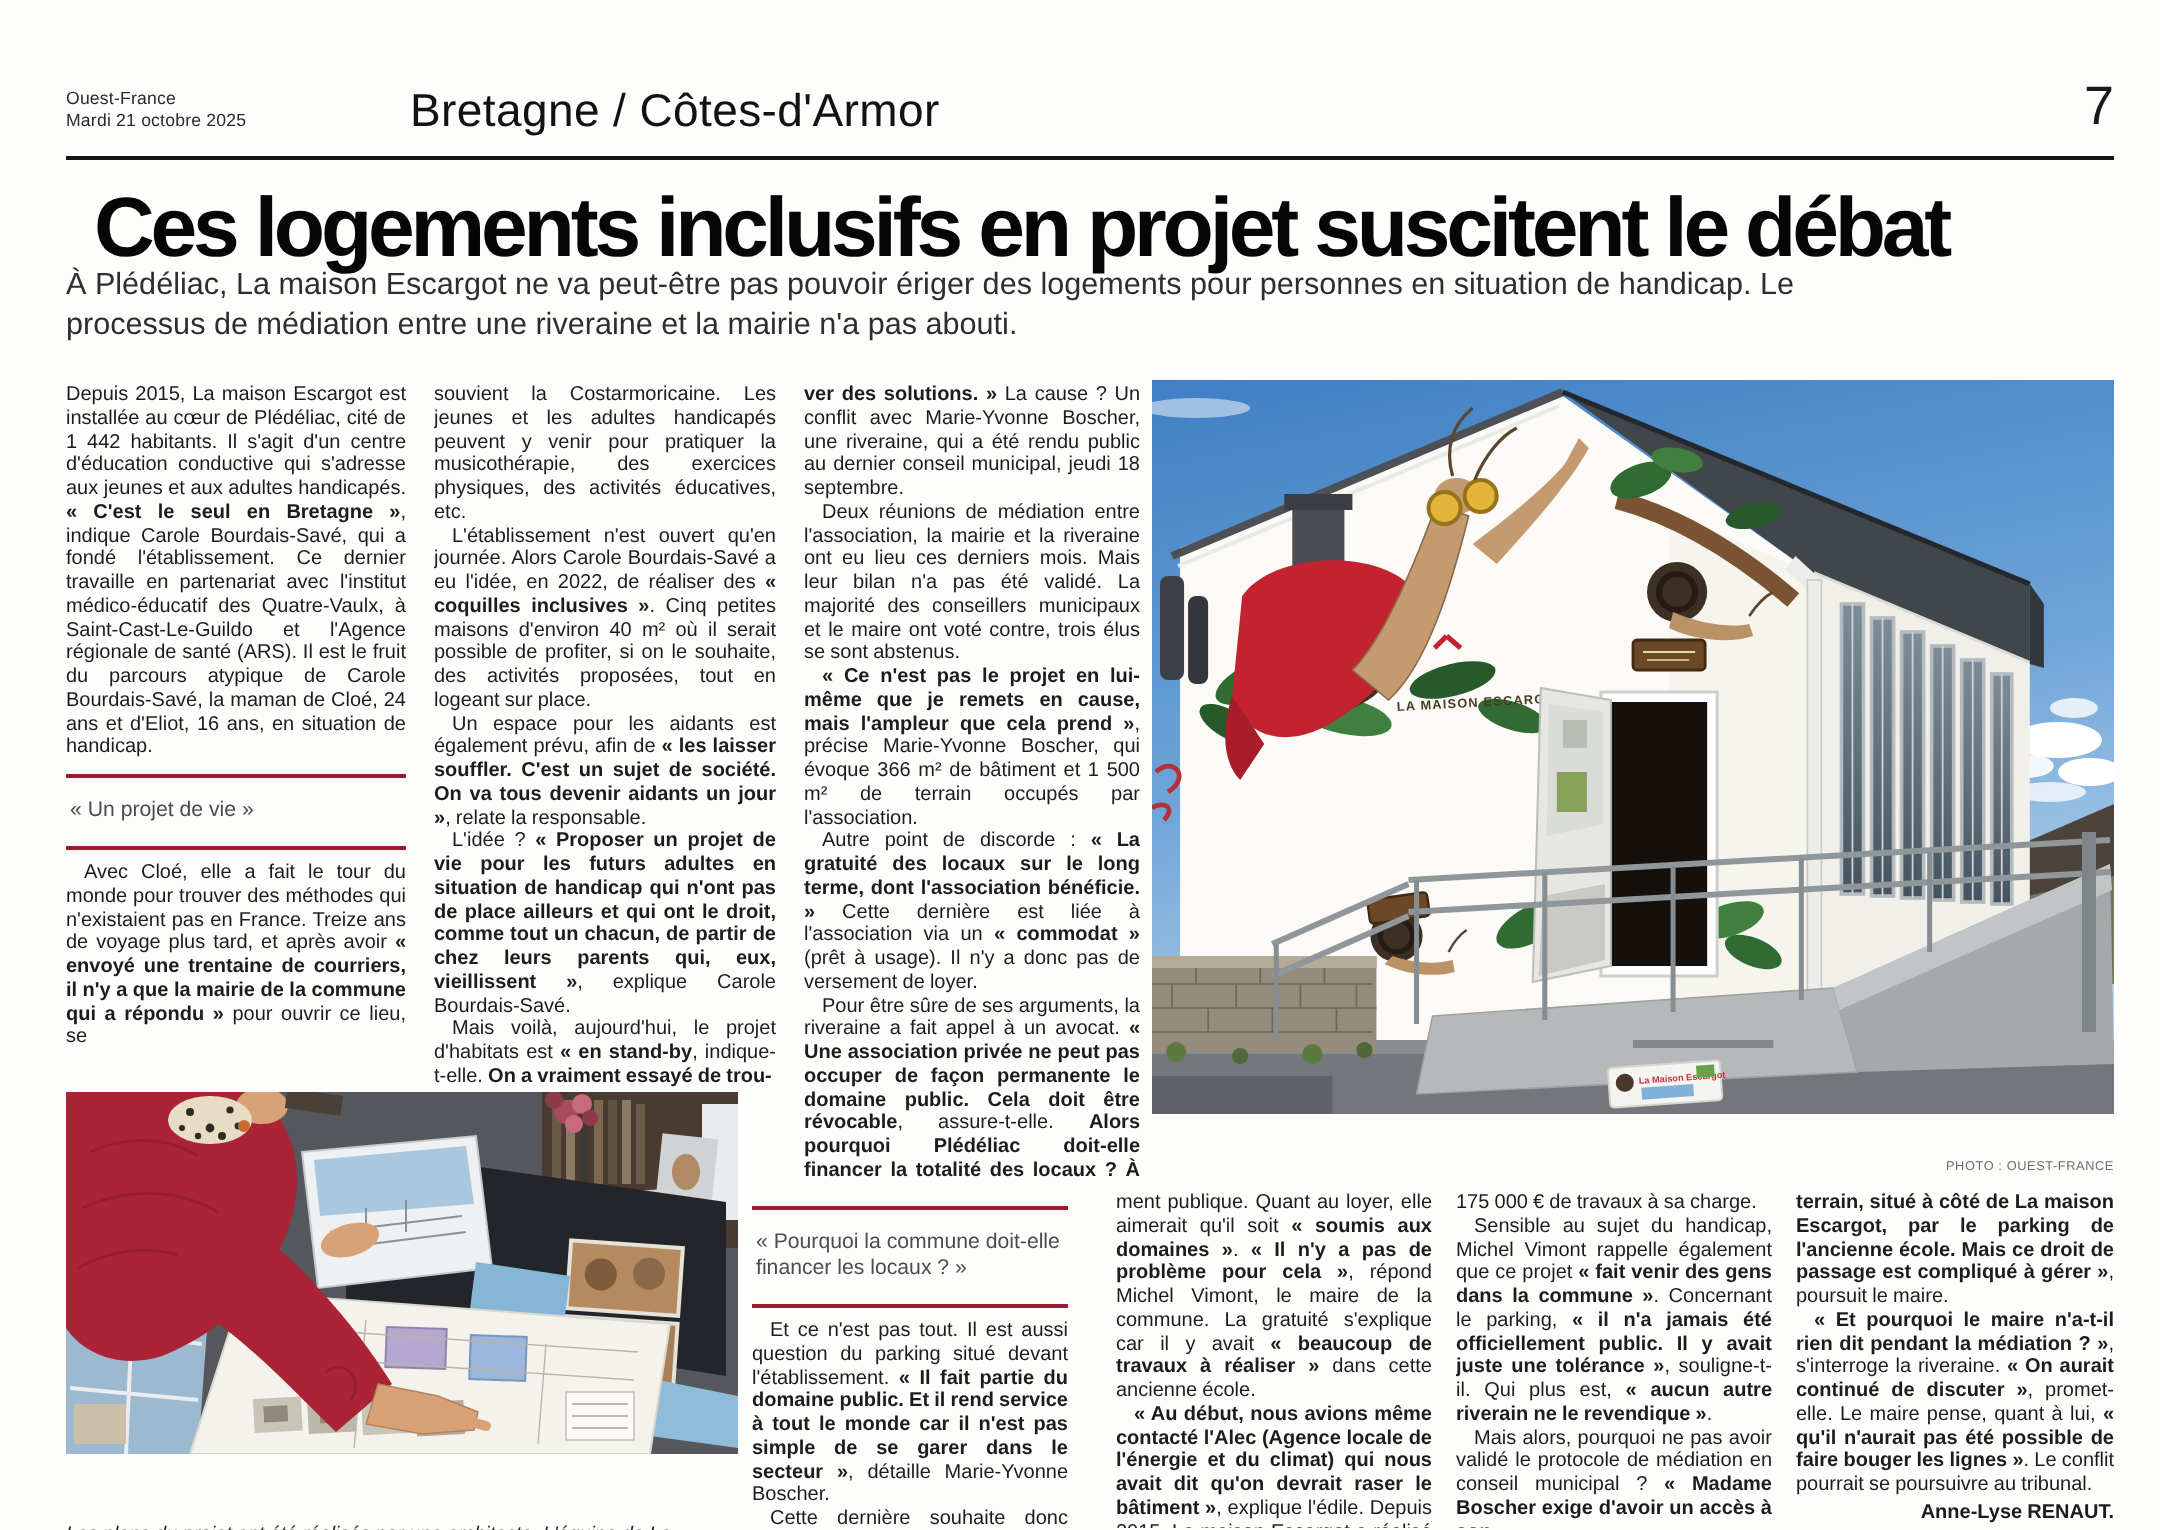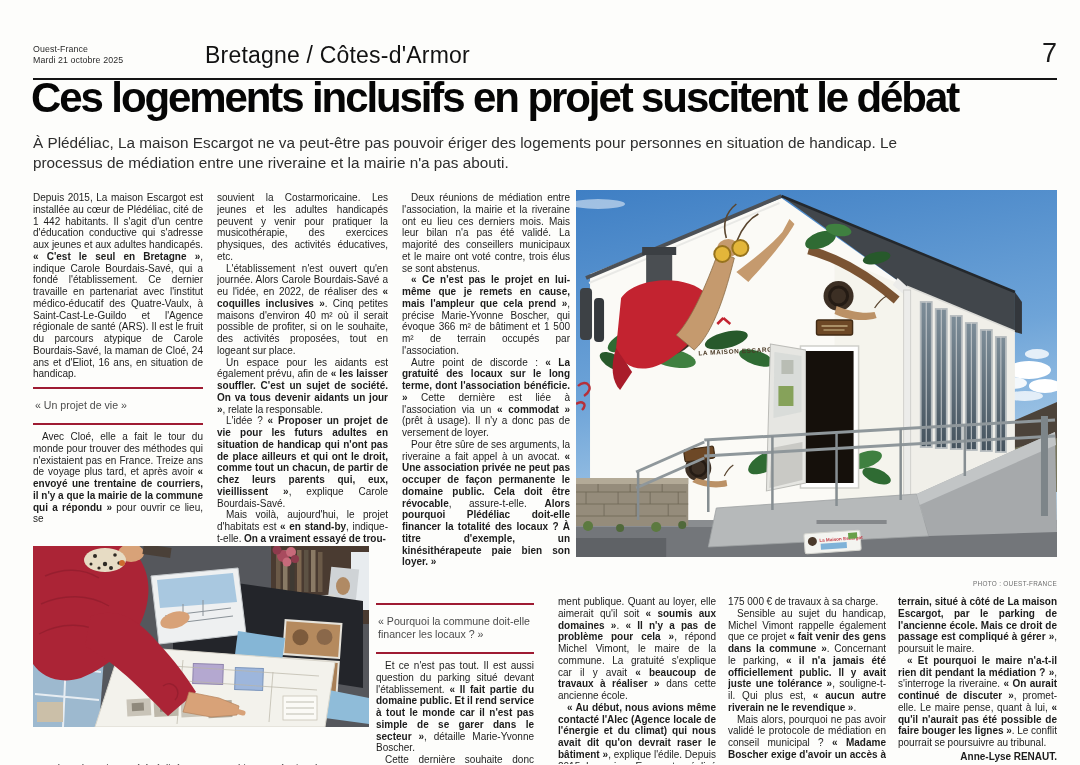--- a/index.html
+++ b/index.html
@@ -39,36 +39,37 @@
 <div class="page">
 
   <div class="abs masthead" style="left:33px;top:44px;">
     <div>Ouest-France</div>
     <div>Mardi 21 octobre 2025</div>
   </div>
   <div class="abs section-title" style="left:205px;top:42px;">Bretagne / Côtes-d'Armor</div>
   <div class="abs page-number" style="left:1010px;top:38px;width:47px;">7</div>
   <div class="abs header-rule" style="left:33px;top:78px;width:1024px;height:2px;"></div>
 
-  <h1 class="abs headline" style="left:31px;top:74px;width:1030px;margin:0;">Ces logements inclusifs en projet suscitent le débat</h1>
+  <h1 class="abs headline" style="left:31px;top:74px;width:1030px;margin:16px;">Ces logements inclusifs en projet suscitent le débat</h1>
   <p class="abs standfirst" style="left:33px;top:133px;width:872px;margin:0;">À Plédéliac, La maison Escargot ne va peut-être pas pouvoir ériger des logements pour personnes en situation de handicap. Le processus de médiation entre une riveraine et la mairie n'a pas abouti.</p>
 
   <div class="abs col" style="left:33px;top:192px;width:170px;height:353px;">
       <p class="ni"><span>Depuis 2015, La maison Escargot est installée au cœur de Plédéliac, cité de 1 442 habitants. Il s'agit d'un centre d'éducation conductive qui s'adresse aux jeunes et aux adultes handicapés. </span><b>« C'est le seul en Bretagne »</b><span>, indique Carole Bourdais-Savé, qui a fondé l'établissement. Ce dernier travaille en partenariat avec l'institut médico-éducatif des Quatre-Vaulx, à Saint-Cast-Le-Guildo et l'Agence régionale de santé (ARS). Il est le fruit du parcours atypique de Carole Bourdais-Savé, la maman de Cloé, 24 ans et d'Eliot, 16 ans, en situation de handicap.</span></p>
       <div class="xhead">« Un projet de vie »</div>
       <p><span>Avec Cloé, elle a fait le tour du monde pour trouver des méthodes qui n'existaient pas en France. Treize ans de voyage plus tard, et après avoir </span><b>« envoyé une trentaine de courriers, il n'y a que la mairie de la commune qui a répondu »</b><span> pour ouvrir ce lieu, se</span></p>
     </div>
   <div class="abs col" style="left:217px;top:192px;width:171px;height:353px;">
       <p class="ni"><span>souvient la Costarmoricaine. Les jeunes et les adultes handicapés peuvent y venir pour pratiquer la musicothérapie, des exercices physiques, des activités éducatives, etc.</span></p>
       <p><span>L'établissement n'est ouvert qu'en journée. Alors Carole Bourdais-Savé a eu l'idée, en 2022, de réaliser des </span><b>« coquilles inclusives »</b><span>. Cinq petites maisons d'environ 40 m² où il serait possible de profiter, si on le souhaite, des activités proposées, tout en logeant sur place.</span></p>
       <p><span>Un espace pour les aidants est également prévu, afin de </span><b>« les laisser souffler. C'est un sujet de société. On va tous devenir aidants un jour »</b><span>, relate la responsable.</span></p>
       <p><span>L'idée ? </span><b>« Proposer un projet de vie pour les futurs adultes en situation de handicap qui n'ont pas de place ailleurs et qui ont le droit, comme tout un chacun, de partir de chez leurs parents qui, eux, vieillissent »</b><span>, explique Carole Bourdais-Savé.</span></p>
       <p><span>Mais voilà, aujourd'hui, le projet d'habitats est </span><b>« en stand-by</b><span>, indique-t-elle. </span><b>On a vraiment essayé de trou-</b></p>
     </div>
   <div class="abs col" style="left:402px;top:192px;width:168px;height:400px;">
+      <p class="ni"><b>ver des solutions. »</b><span> La cause ? Un conflit avec Marie-Yvonne Boscher, une riveraine, qui a été rendu public au dernier conseil municipal, jeudi 18 septembre.</span></p>
       <p><span>Deux réunions de médiation entre l'association, la mairie et la riveraine ont eu lieu ces derniers mois. Mais leur bilan n'a pas été validé. La majorité des conseillers municipaux et le maire ont voté contre, trois élus se sont abstenus.</span></p>
       <p><b>« Ce n'est pas le projet en lui-même que je remets en cause, mais l'ampleur que cela prend »</b><span>, précise Marie-Yvonne Boscher, qui évoque 366 m² de bâtiment et 1 500 m² de terrain occupés par l'association.</span></p>
       <p><span>Autre point de discorde : </span><b>« La gratuité des locaux sur le long terme, dont l'association bénéficie. »</b><span> Cette dernière est liée à l'association via un </span><b>« commodat »</b><span> (prêt à usage). Il n'y a donc pas de versement de loyer.</span></p>
       <p><span>Pour être sûre de ses arguments, la riveraine a fait appel à un avocat. </span><b>« Une association privée ne peut pas occuper de façon permanente le domaine public. Cela doit être révocable</b><span>, assure-t-elle. </span><b>Alors pourquoi Plédéliac doit-elle financer la totalité des locaux ? À titre d'exemple, un kinésithérapeute paie bien son loyer. »</b></p>
     </div>
 
   <figure class="abs" style="left:576px;top:190px;width:481px;height:367px;">
     <svg class="photo-frame" viewBox="0 0 480 367" preserveAspectRatio="none">
       <defs>
         <linearGradient id="sky" x1="0" y1="0" x2="0.25" y2="1">

